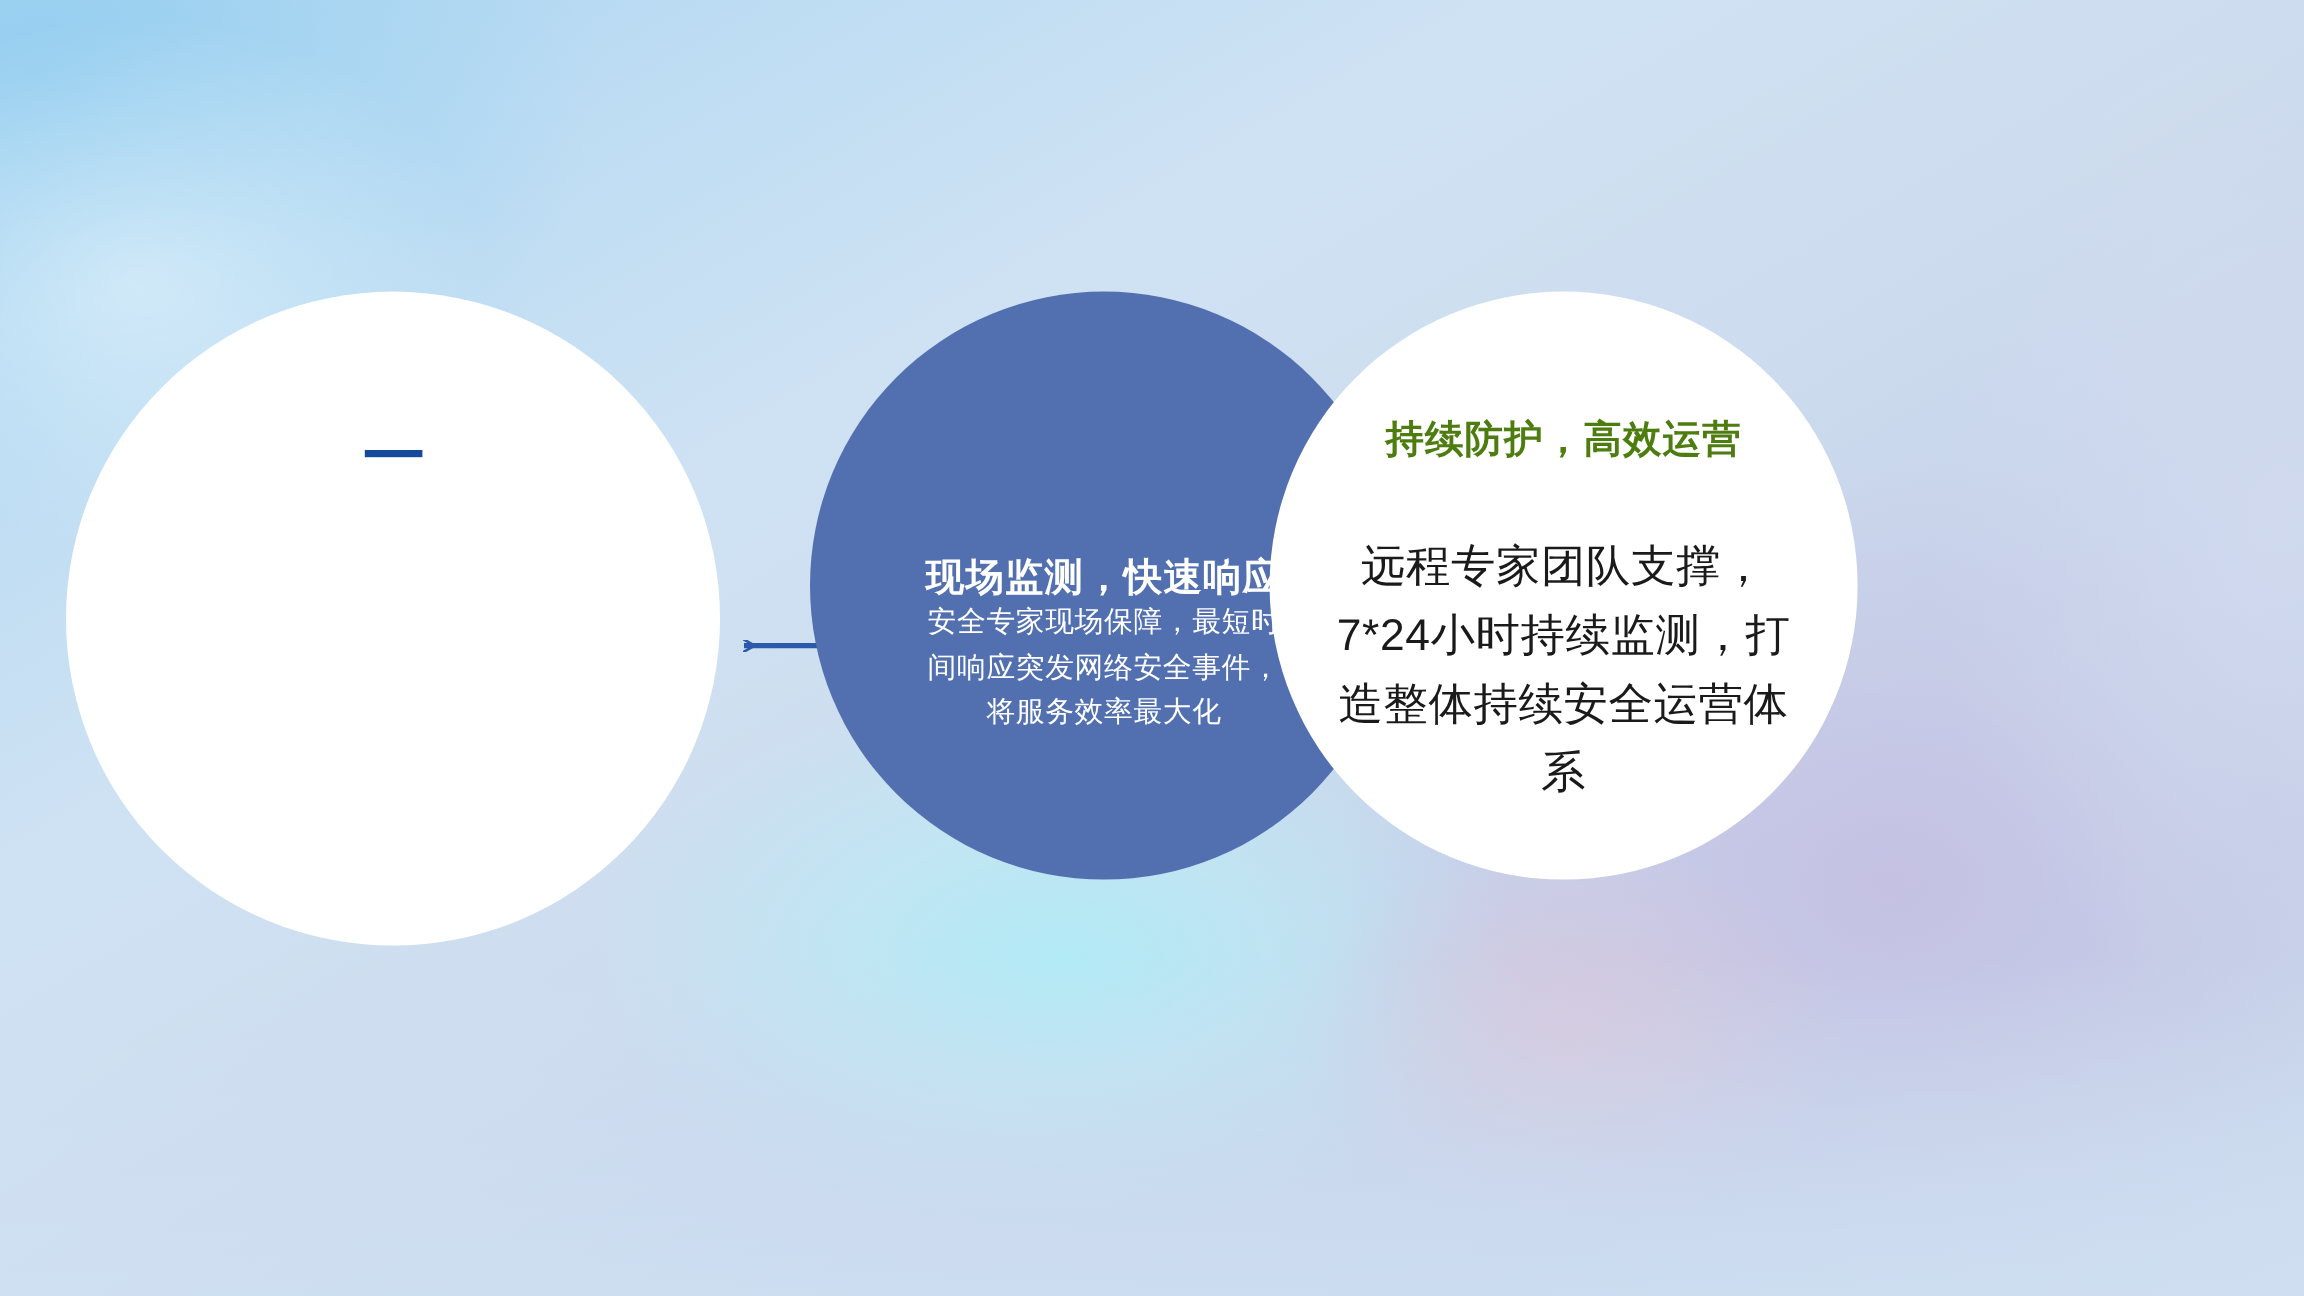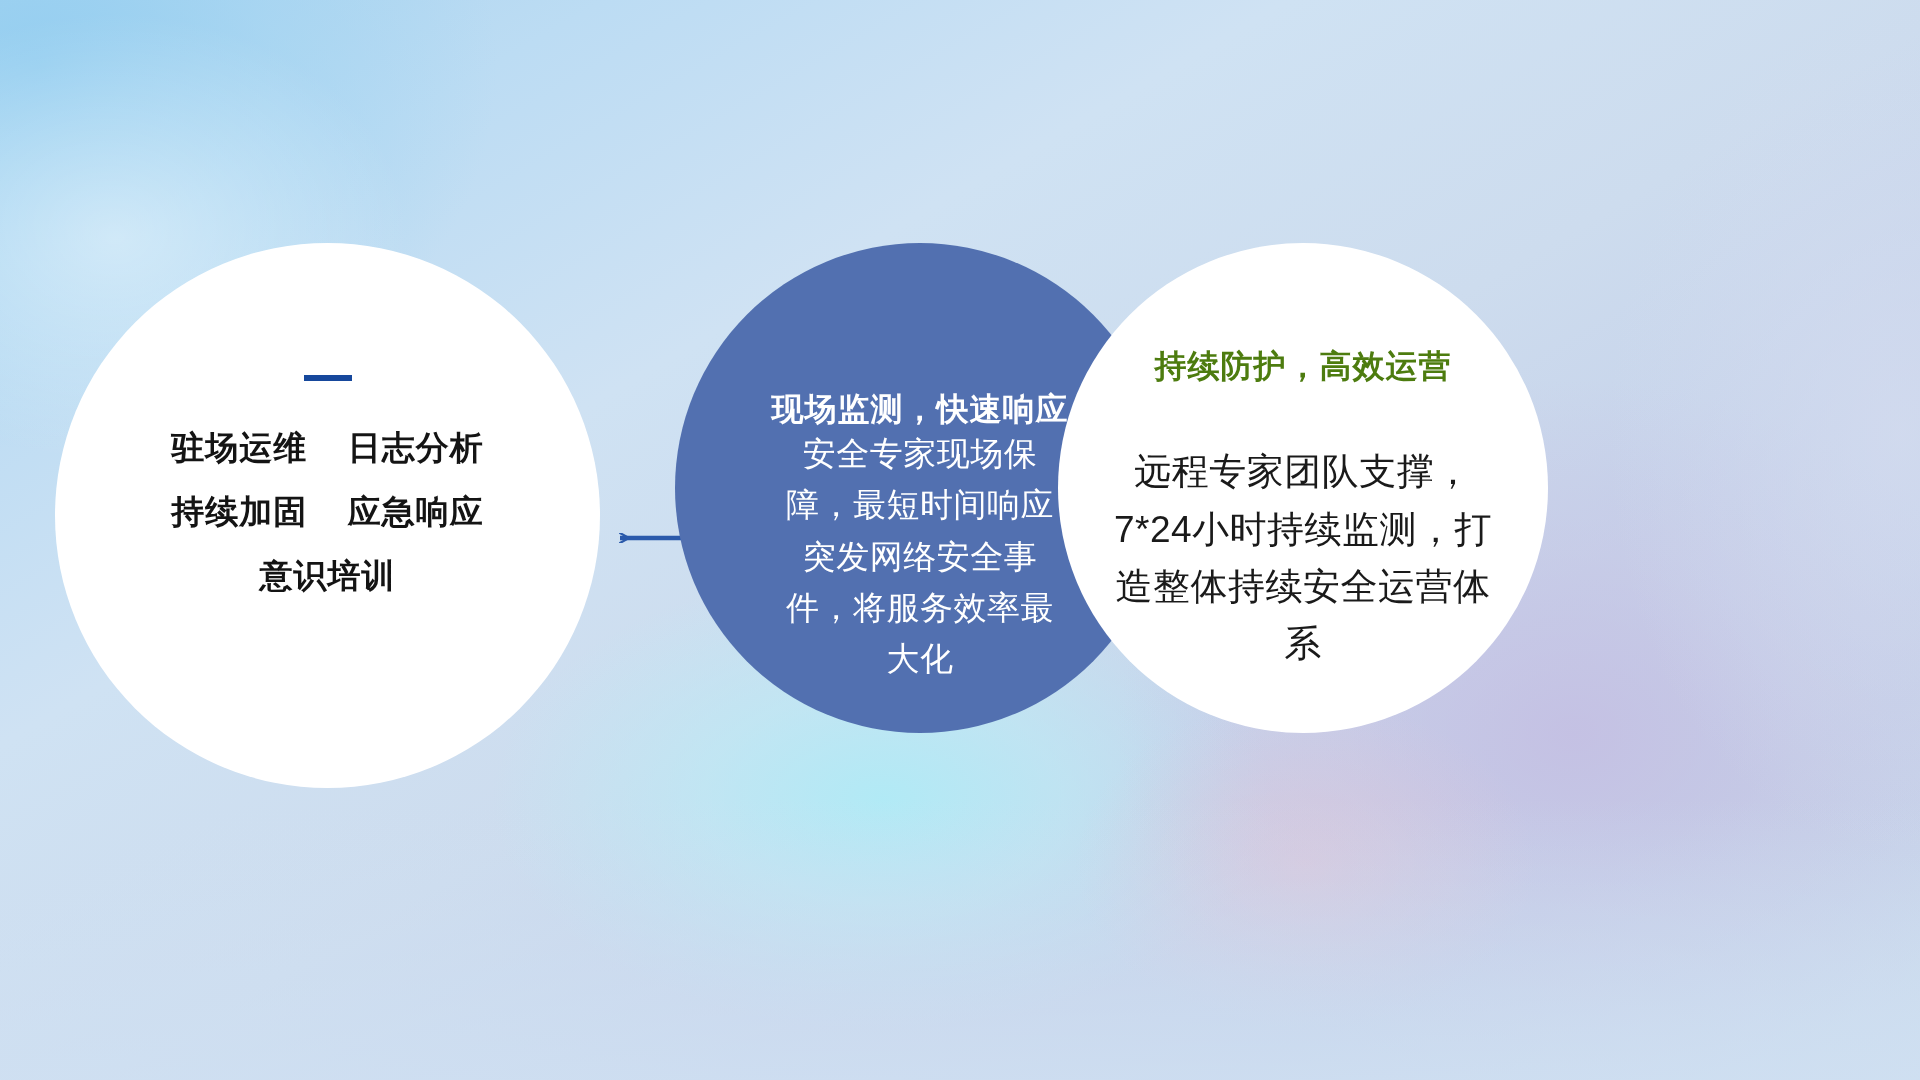--- a/index.html
+++ b/index.html
@@ -154,21 +154,21 @@
     color: #ffffff;
     font-size: 32px;
     font-weight: 700;
     letter-spacing: 1px;
     white-space: nowrap;
     line-height: 1.2;
   }
 
   .mid-body {
     color: #ffffff;
-    font-size: 33px;
+    font-size: 24px;
     font-weight: 400;
     line-height: 1.55;
     text-align: center;
     width: 300px;
     letter-spacing: 0.5px;
   }
 
   
   .right-heading {
     color: #4d7c0f;
@@ -220,25 +220,20 @@
         <marker id="arrowHeadLeft" markerWidth="10" markerHeight="10" refX="9" refY="5" orient="auto-start-reverse" markerUnits="userSpaceOnUse">
           <path d="M9,0 L0,5 L9,10" fill="none" stroke="#2b5aab" stroke-width="2.2" stroke-linecap="round" stroke-linejoin="round"></path>
         </marker>
       </defs>
       <line x1="288" y1="30" x2="20" y2="30" stroke="#2b5aab" stroke-width="4.5" marker-end="url(#arrowHeadLeft)"></line>
     </svg>
   </div>
 
   <div class="circle circle-left">
     <div class="accent-dash"></div>
-    <div class="left-lines">
-      <div class="left-line">驻场运维    日志分析</div>
-      <div class="left-line">持续加固    应急响应</div>
-      <div class="left-line">意识培训</div>
-    </div>
   </div>
 
   <div class="circle circle-middle">
     <div class="mid-heading">现场监测，快速响应</div>
     <div class="mid-body">安全专家现场保障，最短时间响应突发网络安全事件，将服务效率最大化</div>
   </div>
 
   <div class="circle circle-right">
     <div class="right-heading">持续防护，高效运营</div>
     <div class="right-body">远程专家团队支撑，7*24小时持续监测，打造整体持续安全运营体系</div>

